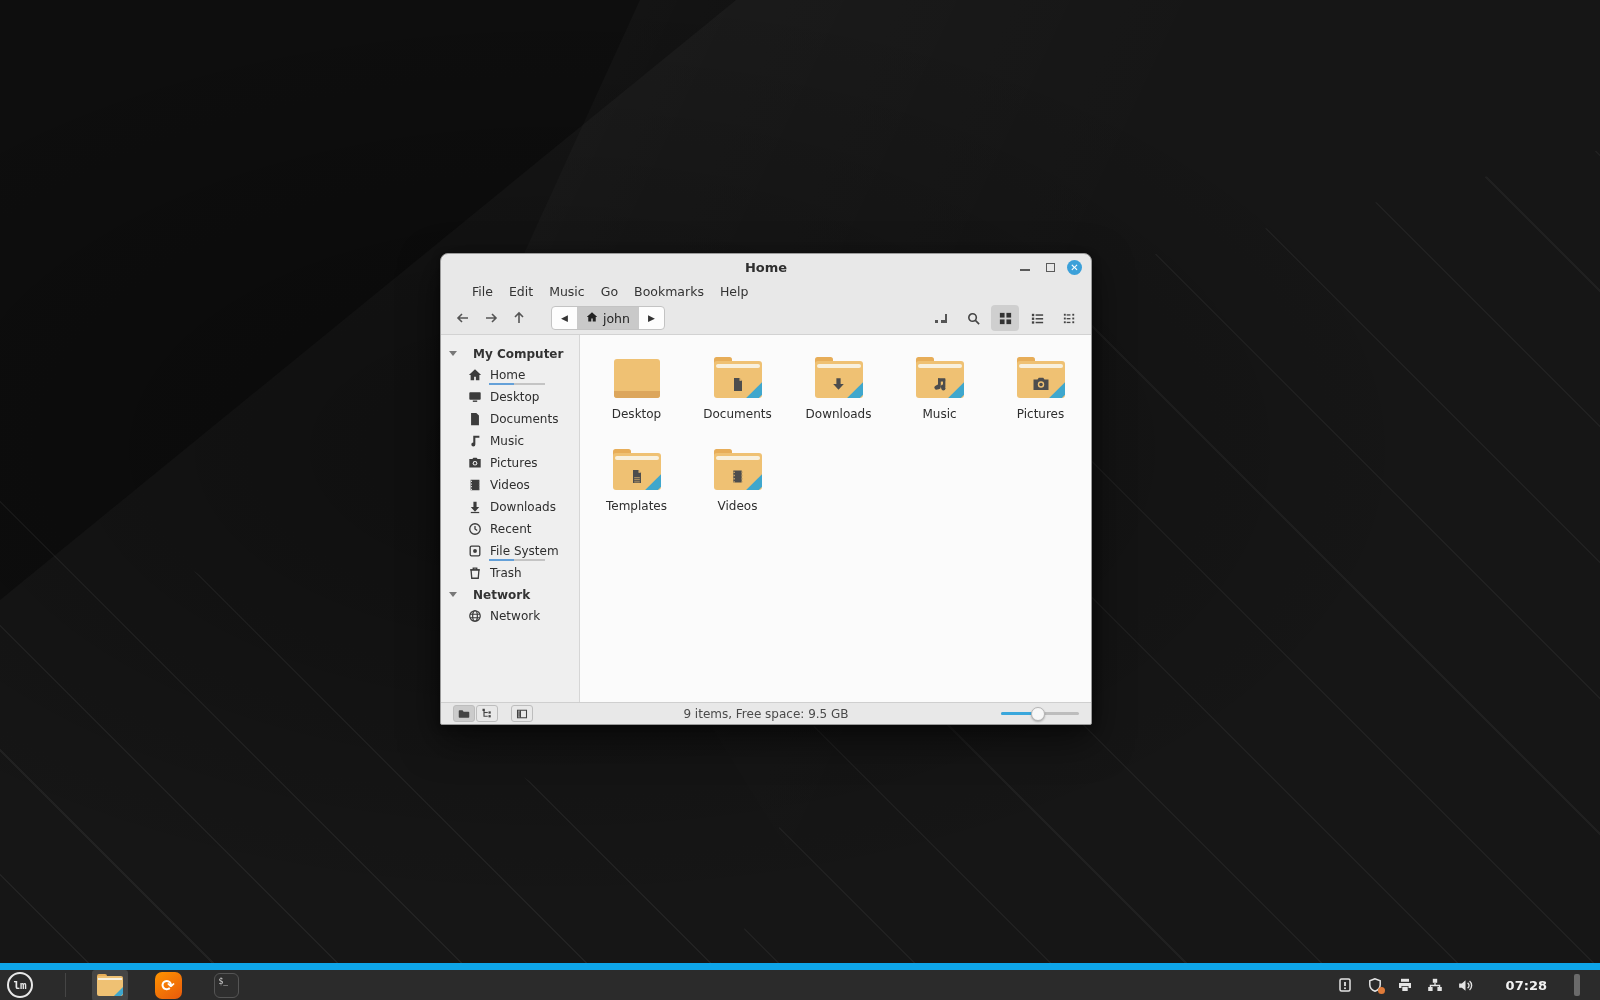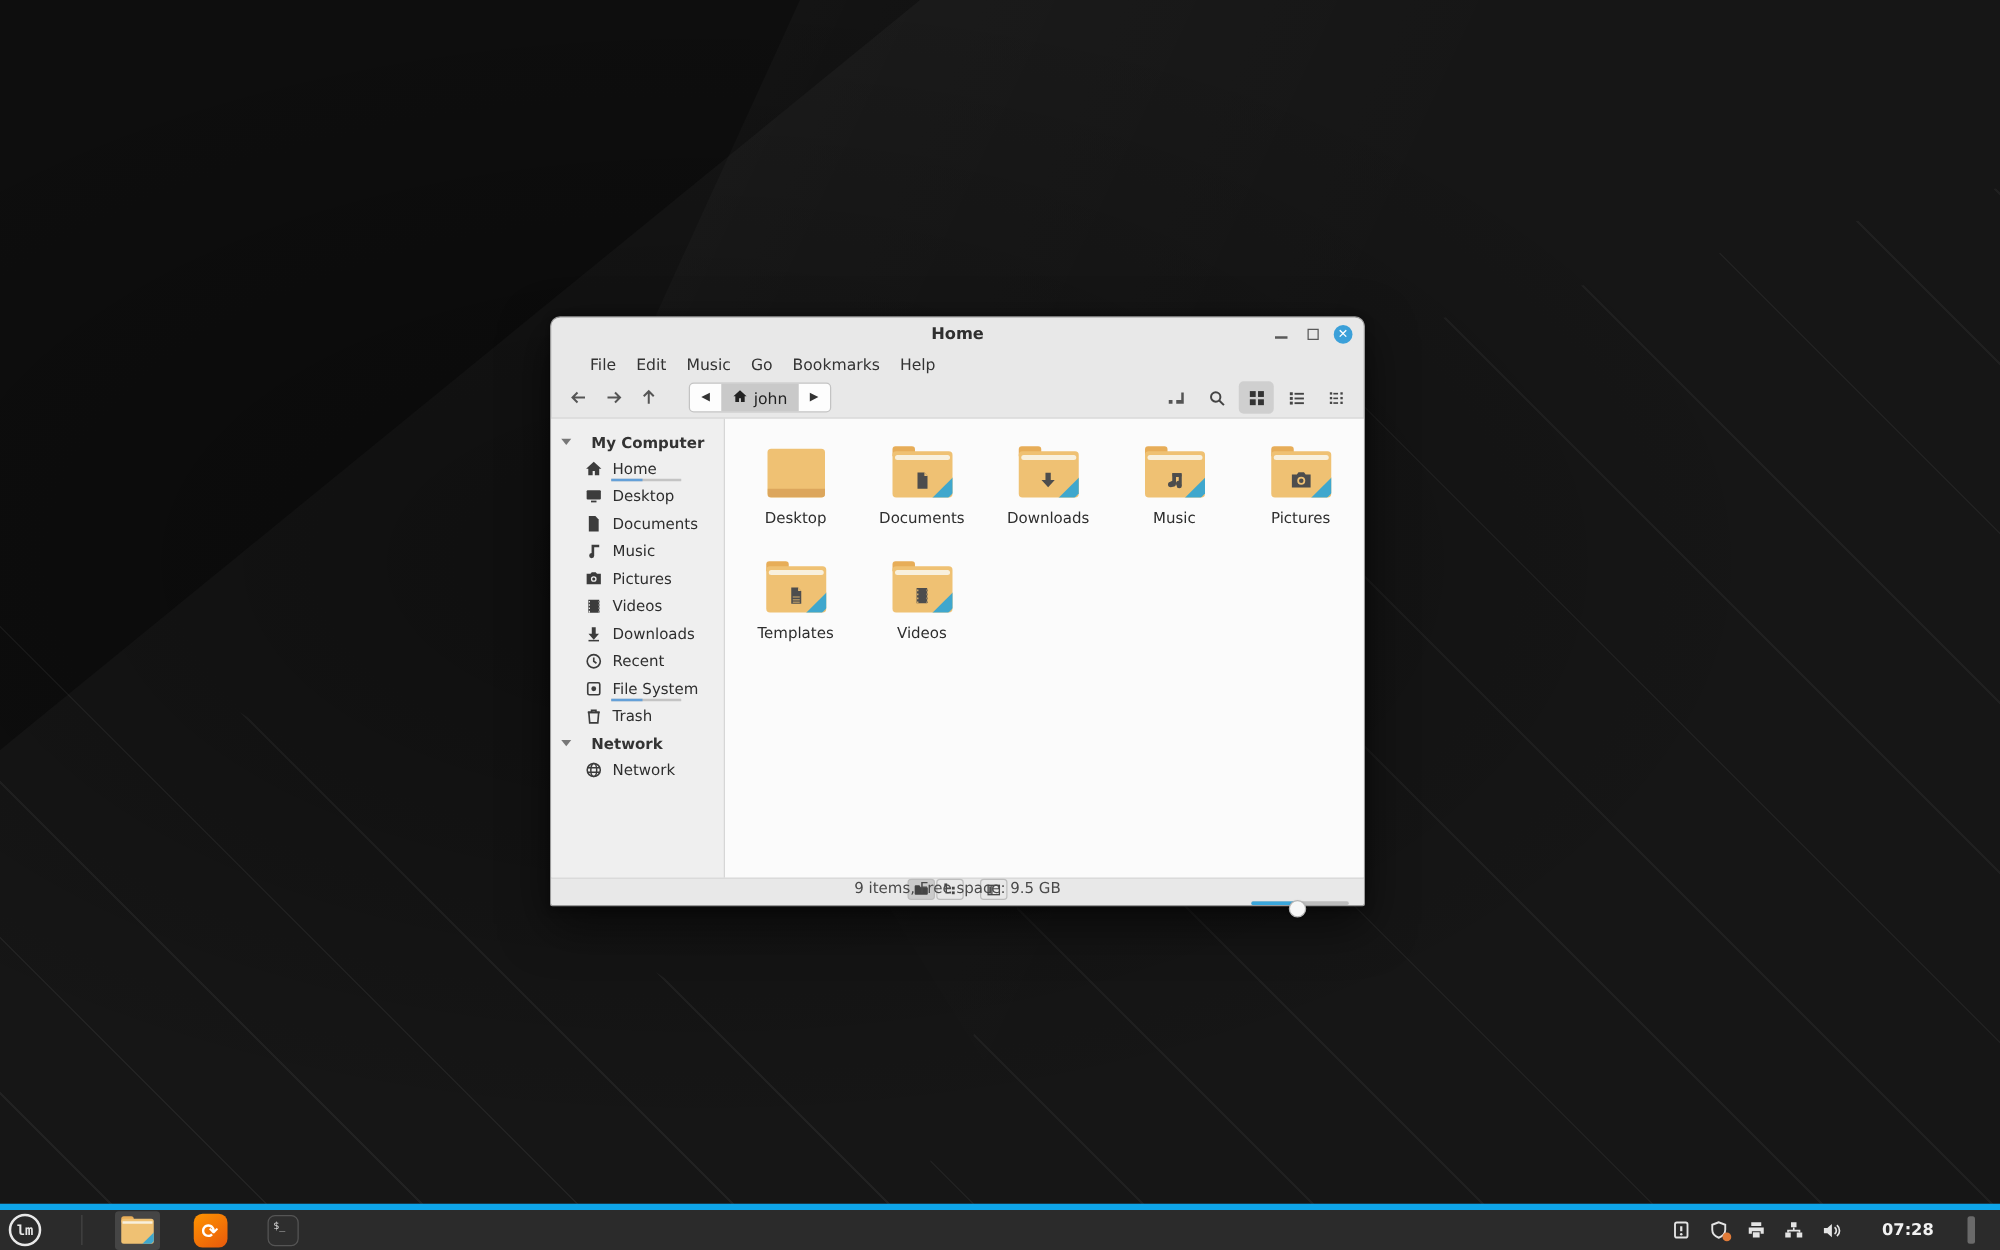--- a/index.html
+++ b/index.html
@@ -64,33 +64,33 @@
   .fi { position:relative; width:48px; height:41px; }
   .fi-tab { position:absolute; top:0; left:0; width:18px; height:8px; background:#e7ad58; border-radius:2.5px 2.5px 0 0; }
   .fi-body { position:absolute; top:4px; left:0; width:48px; height:37px; background:#efc173; border-radius:3px; overflow:hidden; }
   .fi-band { position:absolute; top:3px; left:2px; right:2px; height:4px; background:#f8f0dd; border-radius:2px; }
   .fi-glyph { position:absolute; top:9px; left:0; right:0; bottom:0; display:flex; align-items:center; justify-content:center; color:#4d4d4d; }
   .fi-stripe { position:absolute; width:34px; height:9px; background:#3fa7cd; bottom:-3px; right:-9px; transform:rotate(-45deg); }
   
   .fi-desktop { position:absolute; top:2px; left:1px; width:46px; height:39px; background:#efc173; border-radius:3px; overflow:hidden; }
   .fi-desktop i { position:absolute; bottom:0; left:0; right:0; height:7px; background:#dca65c; }
 
-  .statusbar { height:22px; background:#e8e8e8; border-top:1px solid #cfcfcf; display:flex; align-items:center; padding:0 12px; border-radius:0 0 2px 2px; position:relative;flex-direction:column; }
+  .statusbar { height:22px; background:#e8e8e8; border-top:1px solid #cfcfcf; display:flex; align-items:center; padding:0 12px; border-radius:0 0 2px 2px; position:relative; }
   .sb-btn-group { display:flex; gap:1px; }
   .status-btn { width:22px; height:17px; border:1px solid #bdbdbd; background:#e8e8e8; border-radius:3px; display:flex; align-items:center; justify-content:center; color:#444; }
   .status-btn.active { background:#cbcbcb; }
   .status-btn.lone { margin-left:12px; }
   .status-text { position:absolute; left:0; right:0; text-align:center; font-size:12px; color:#4a4a4a; pointer-events:none; }
   .zoom-slider { margin-left:auto; width:78px; height:14px; position:relative; display:flex; align-items:center; }
   .zs-track { width:100%; height:3px; background:#bdbdbd; border-radius:2px; overflow:hidden; }
   .zs-fill { height:100%; background:#3aa7dc; }
   .zs-thumb { position:absolute; top:0; width:14px; height:14px; background:#f7f7f7; border:1px solid #b5b5b5; border-radius:50%; box-shadow:0 1px 2px rgba(0,0,0,0.25); }
 
   
-  .taskbar { position:absolute; left:0; bottom:0; width:1600px; height:37px; background:#2b2b2b; border-top:5px solid #0ea5e9; display:flex; align-items:center;gap:20px; }
+  .taskbar { position:absolute; left:0; bottom:0; width:1600px; height:37px; background:#2b2b2b; border-top:7px solid #0ea5e9; display:flex; align-items:center;gap:20px; }
   .mint-btn { width:40px; height:37px; display:flex; align-items:center; justify-content:center; }
   .mint-logo { width:26px; height:26px; border:2px solid #e9e9e9; border-radius:50%; display:flex; align-items:center; justify-content:center; color:#e9e9e9; font-size:11px; font-weight:bold; letter-spacing:0; font-family:"DejaVu Sans Mono",monospace; }
   .tb-sep { width:1px; height:24px; background:#454545; margin:0 5px; }
   .tb-app { width:36px; height:31px; margin:0 1px; display:flex; align-items:center; justify-content:center; border-radius:3px; }
   .tb-app.active { background:#454545; }
   .mini-folder { position:relative; width:26px; height:22px; }
   .mini-folder .mf-tab { position:absolute; top:0; left:0; width:10px; height:5px; background:#e7ad58; border-radius:2px 2px 0 0; }
   .mini-folder .mf-body { position:absolute; top:2px; width:26px; height:20px; background:#efc173; border-radius:2px; overflow:hidden; }
   .mini-folder .mf-band { position:absolute; top:2px; left:1px; right:1px; height:2px; background:#f8f0dd; }
   .mini-folder .mf-stripe { position:absolute; width:18px; height:5px; background:#3fa7cd; bottom:-1px; right:-5px; transform:rotate(-45deg); }

